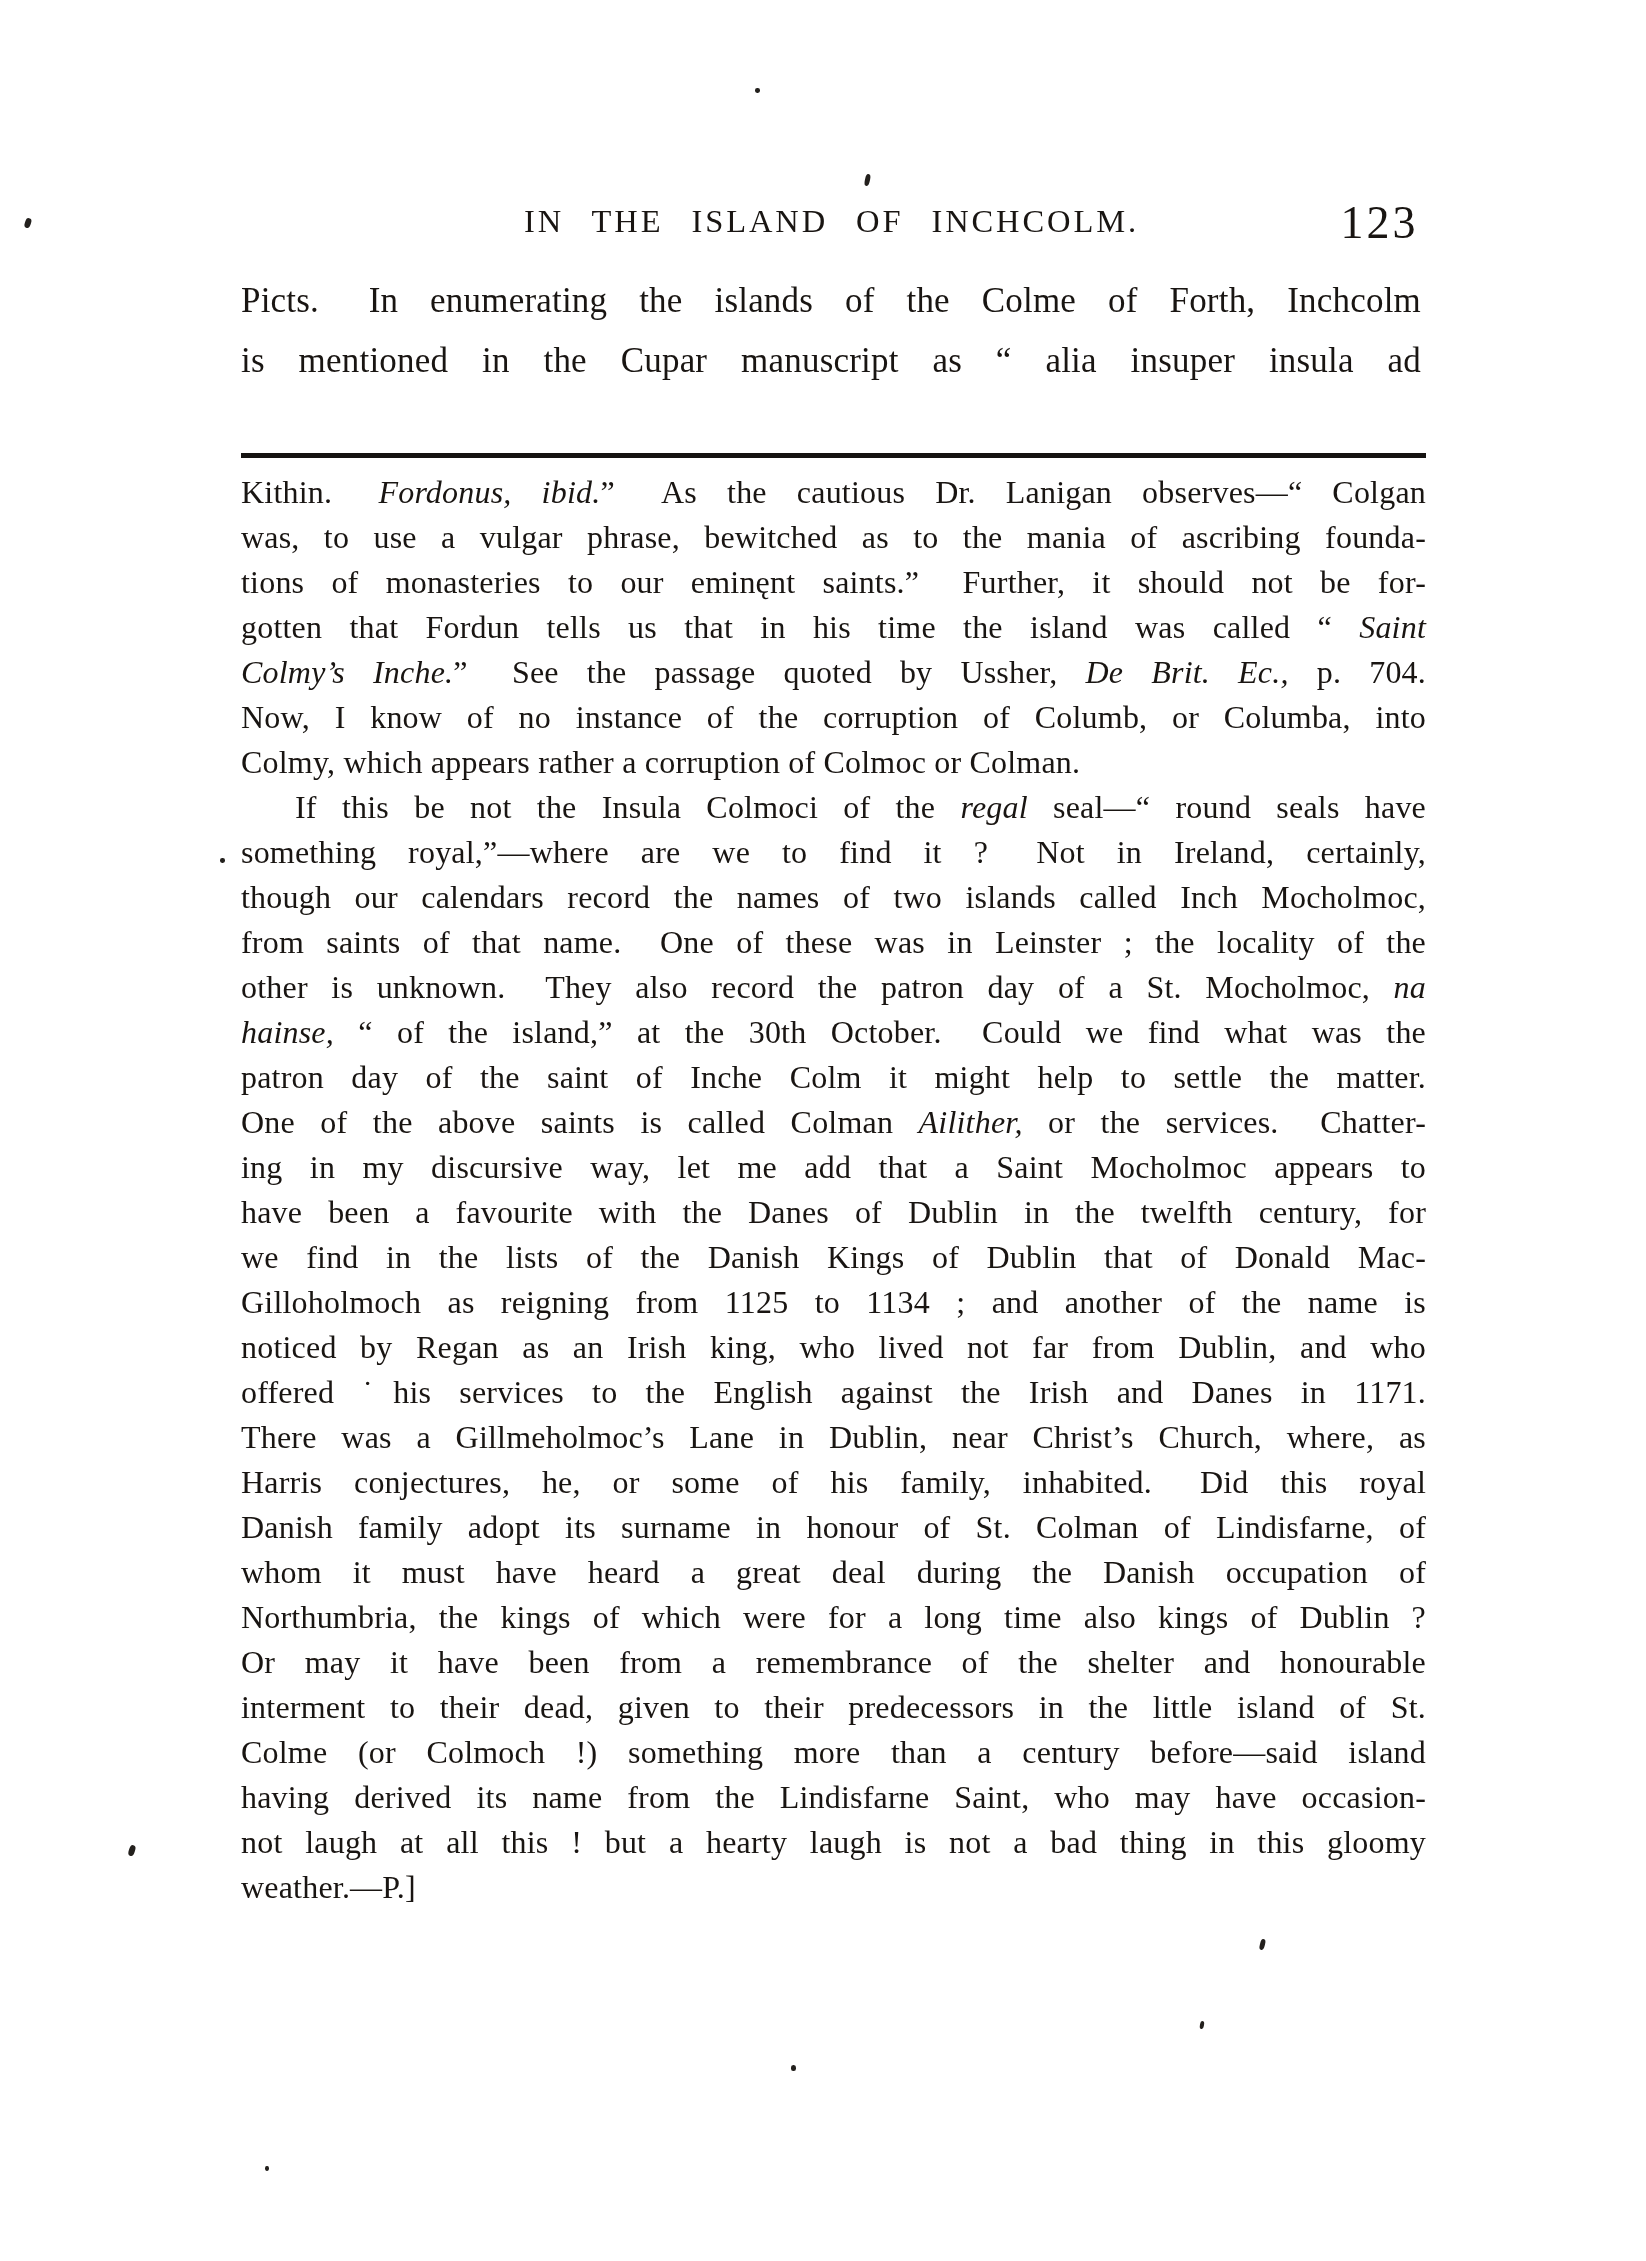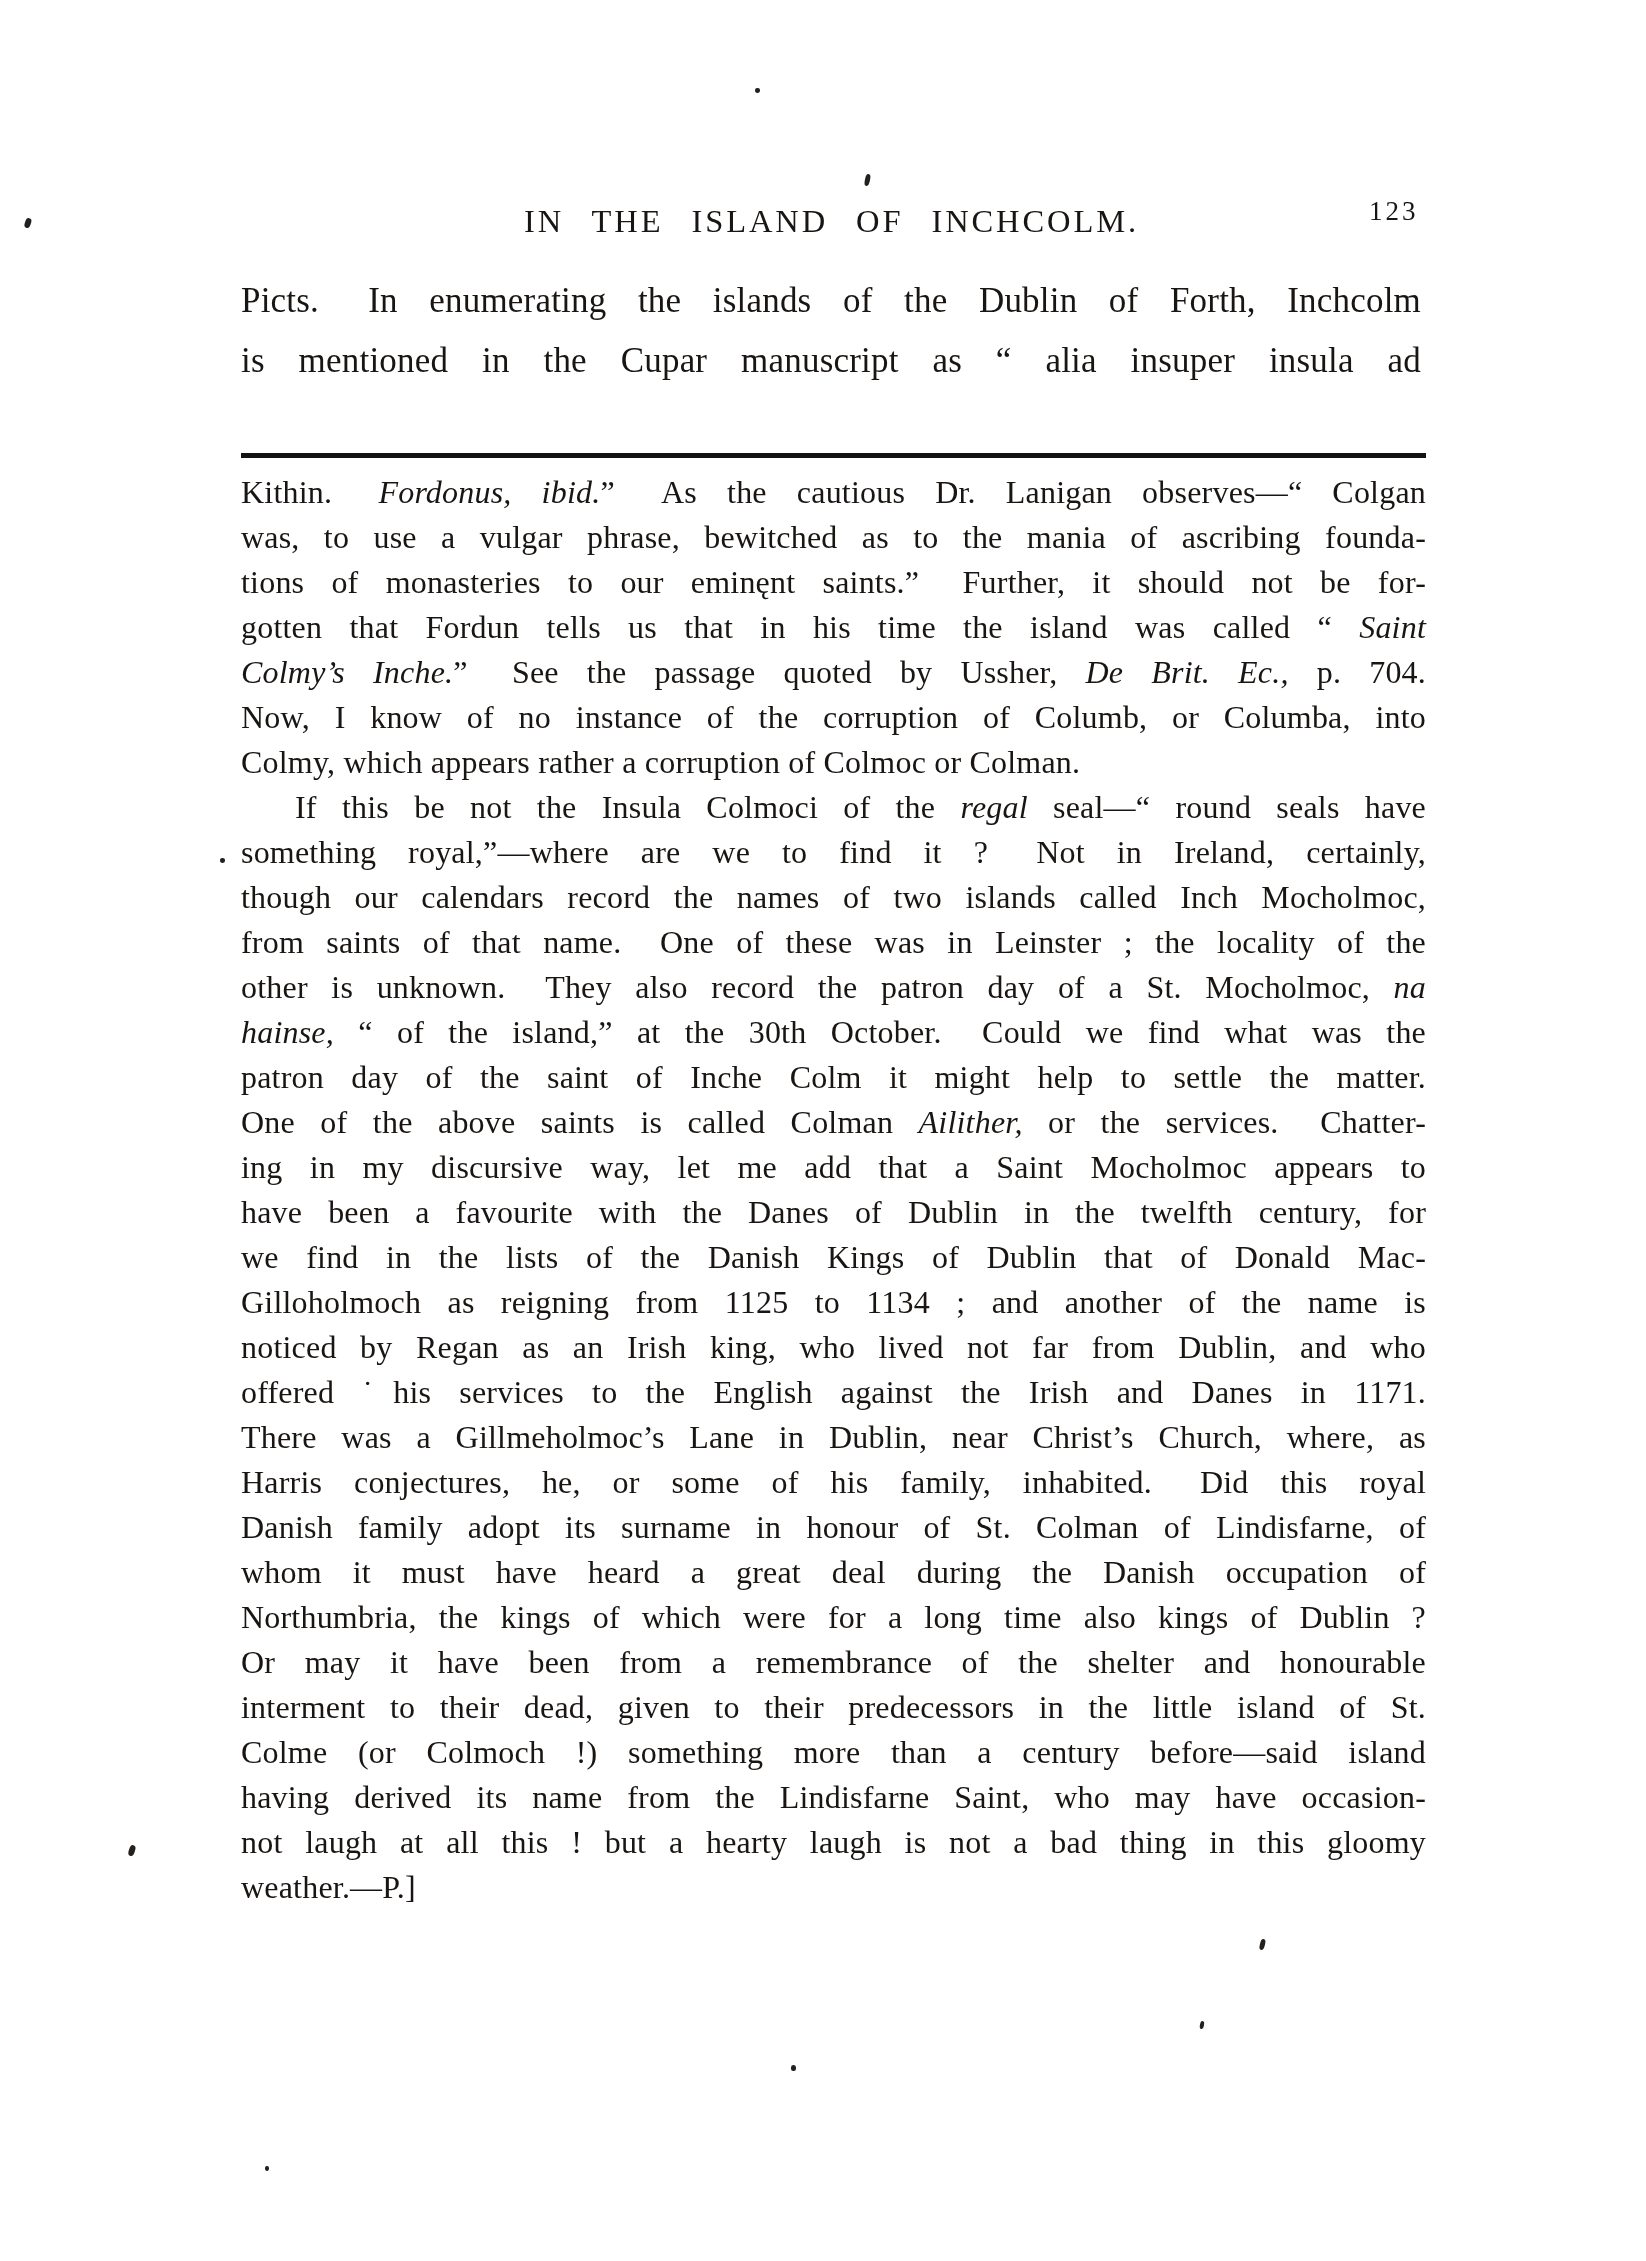--- a/index.html
+++ b/index.html
@@ -12,21 +12,21 @@
     overflow:hidden;
   }
   
   .running-head{position:absolute;left:239px;top:203px;width:1185px;height:44px;}
   .head-title{
     position:absolute;left:50%;top:0;transform:translateX(-50%);
     font-size:32.5px;letter-spacing:2.9px;word-spacing:17px;white-space:nowrap;
   }
   .page-num{
     position:absolute;right:5.7px;top:-6.7px;
-    font-size:27px;letter-spacing:2.9px;font-family:Liberation Serif, serif;
+    font-size:46px;letter-spacing:2.9px;font-family:Liberation Serif, serif;
   }
   
   .body-text{
     position:absolute;left:241px;top:271px;width:1180px;
     font-size:35px;line-height:60px;
   }
   
   .fn-rule{
     position:absolute;left:241px;top:453px;width:1185px;height:4.8px;
     background:#151311;
@@ -48,21 +48,21 @@
 <body>
 
 <div class="page">
 
   <div class="running-head">
     <span class="head-title">IN THE ISLAND OF INCHCOLM.</span>
     <span class="page-num">123</span>
   </div>
 
   <div class="body-text" id="body-lines">
-      <div class="line j"><span>Picts.  In enumerating the islands of the Dublin of Forth, Inchcolm</span></div>
+      <div class="line j"><span>Picts.  In enumerating the islands of the Colme of Forth, Inchcolm</span></div>
       <div class="line j"><span>is mentioned in the Cupar manuscript as “ alia insuper insula ad</span></div>
     </div>
 
   <div class="fn-rule" style="background: rgb(21, 19, 17);"></div>
 
   <div class="footnote" id="footnote-lines">
       <div class="line j"><span>Kithin.  </span><em>Fordonus, ibid.</em><span>”  As the cautious Dr. Lanigan observes—“ Colgan</span></div>
       <div class="line j"><span>was, to use a vulgar phrase, bewitched as to the mania of ascribing founda-</span></div>
       <div class="line j"><span>tions of monasteries to our eminęnt saints.”  Further, it should not be for-</span></div>
       <div class="line j"><span>gotten that Fordun tells us that in his time the island was called “ </span><em>Saint</em></div>

